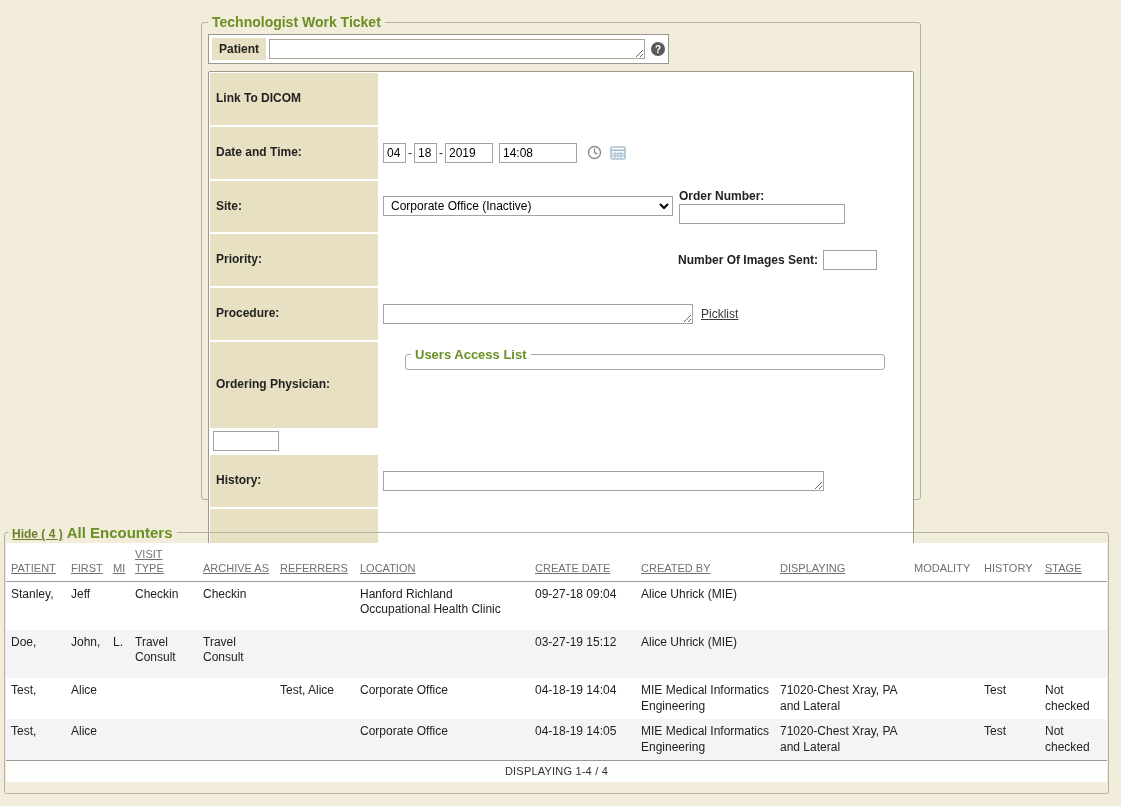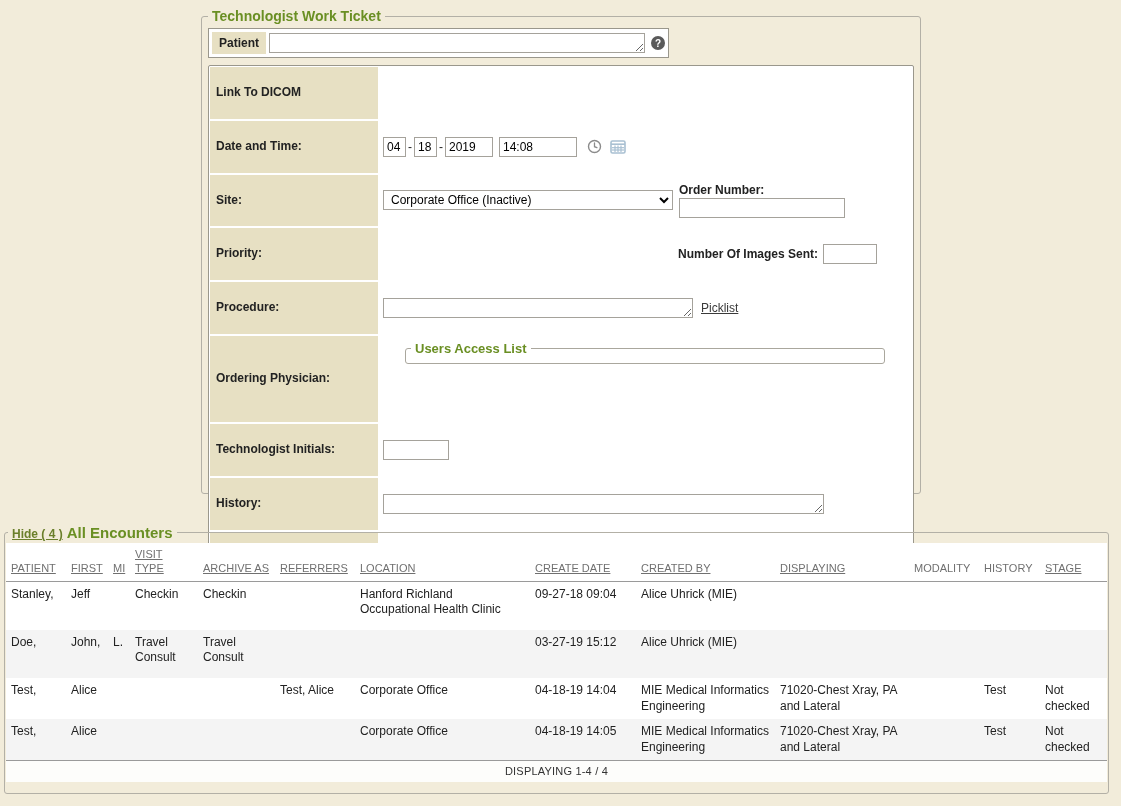--- a/index.html
+++ b/index.html
@@ -7,21 +7,21 @@
   body {
     width:1121px; height:806px; position:relative;
     background:#f2ecda;
     font-family:"Liberation Sans", sans-serif;
     font-size:12px; color:#222;
   }
   fieldset { border:1px solid #b3b0a6; border-radius:3px; margin:0; padding:0 6px 6px; background:transparent; }
   legend { font-weight:bold; color:#6a8f23; padding:0 4px; margin-left:0; }
 
   
-  #work-ticket { position:absolute; left:201px; top:8px; width:718px; height:486px; }
+  #work-ticket { position:absolute; left:201px; top:14px; width:718px; height:486px; }
   #work-ticket > legend { font-size:14px; }
 
   .patient-box {
     margin-top:4px; width:461px; border:1px solid #9a978c; background:#fff;
     display:flex; align-items:center; padding:3px; height:30px;
   }
   .tan-cell { background:#e7e0c3; font-weight:bold; font-size:12px; }
   .patient-box .tan-cell { padding:4px 7px; align-self:stretch; display:flex; align-items:center; }
   textarea.ti, input.ti, select.ti {
     border:1px solid #a5a29b; background:#fff; font-family:"Liberation Sans", sans-serif;
@@ -205,21 +205,20 @@
     <div class="frow r-ordering">
       <div class="flabel">Ordering Physician:</div>
       <div class="fcontent top">
         <fieldset id="ual-fieldset">
           <legend>Users Access List</legend>
         </fieldset>
       </div>
     </div>
 
     <div class="frow r-initials">
-      <div class="flabel">Technologist Initials:</div>
       <div class="fcontent">
         <input class="ti initials-input" value="" style="">
       </div>
     </div>
 
     <div class="frow r-history">
       <div class="flabel">History:</div>
       <div class="fcontent">
         <textarea class="ti history-ta" value="" style=""></textarea>
       </div>

